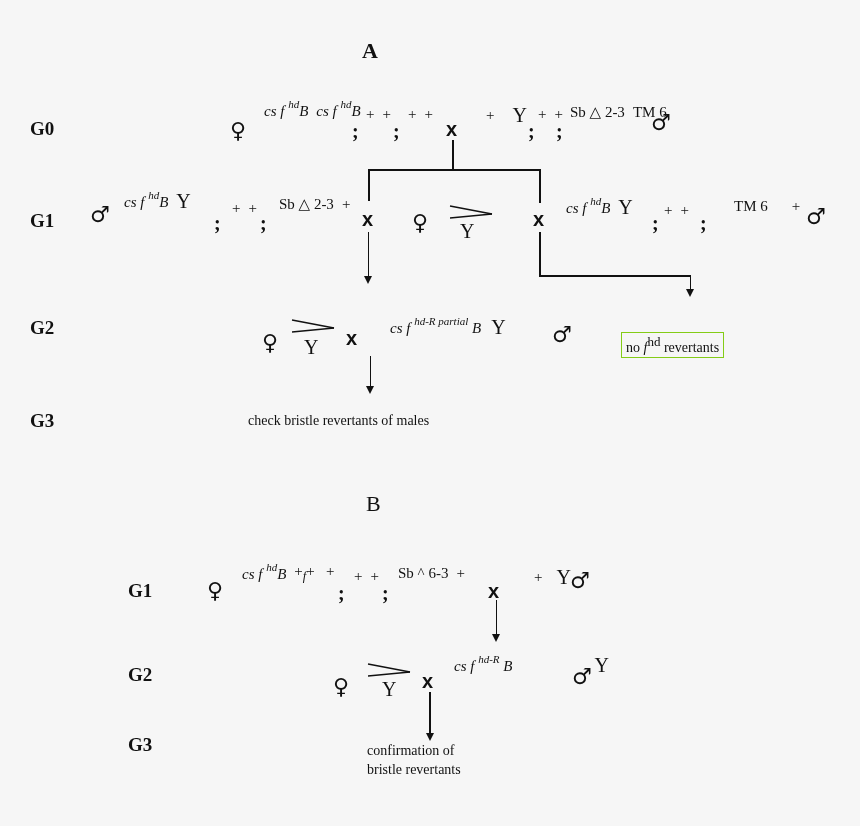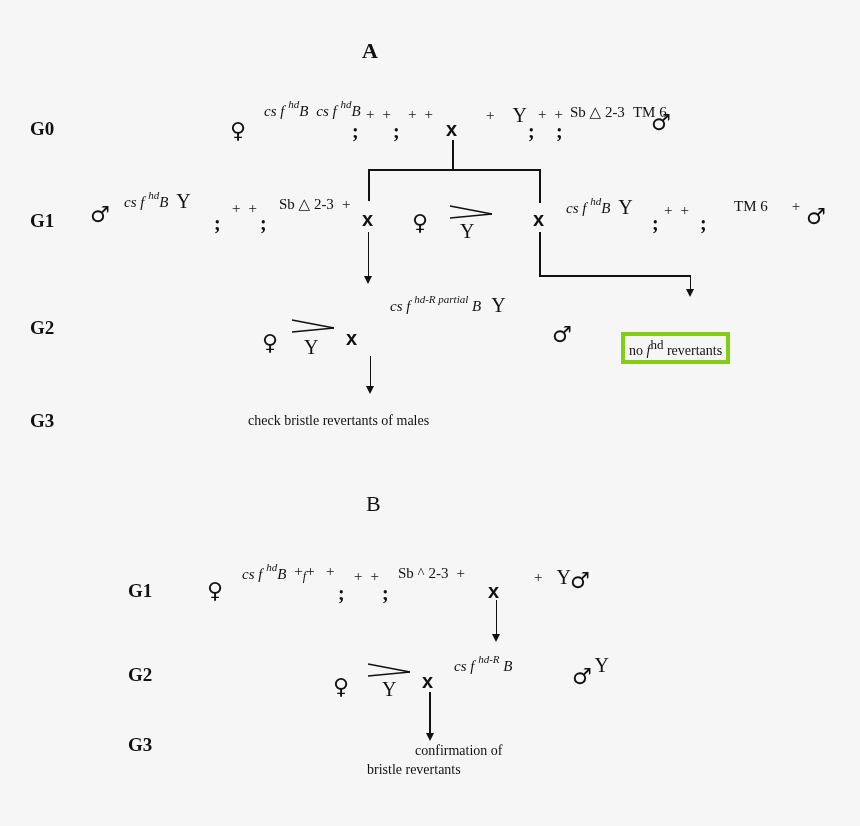--- a/index.html
+++ b/index.html
@@ -14,21 +14,21 @@
   .cross { font-family:"Liberation Sans", sans-serif; font-weight:bold; font-size:20px; }
   .semi { font-size:20px; font-weight:bold; }
   .frac { display:inline-flex; flex-direction:row; align-items:center; position:absolute; }
   .frac .num, .frac .den { padding:0 4px; line-height:1.15; font-size:15px; }
   .frac .bar { align-self:stretch; border-top:1px solid #555; }
   .it { font-style:italic; }
   .sup { font-size:11px; font-style:italic; vertical-align:super; position:relative; top:-2px; }
   .den-lg { font-size:20px !important; }
   .line { position:absolute; background:#111; }
   .arrow-head { position:absolute; width:0; height:0; border-left:4px solid transparent; border-right:4px solid transparent; border-top:8px solid #111; }
-  .box { position:absolute; border:4px solid #84cc16; padding:1px 4px; font-size:14px; white-space:nowrap; }
+  .box { position:absolute; border:1px solid #84cc16; padding:1px 4px; font-size:14px; white-space:nowrap; }
   .balancer { position:absolute; }
   .caption { font-size:14px; }
 </style>
 </head>
 <body>
 
 <div class="abs panel-title" style="left:362px;top:38px;font-weight:bold;">A</div>
 
 <div class="abs gen" style="left:30px;top:118px;">G0</div>
 <div class="abs sym" style="left:230px;top:120px;">♀</div>
@@ -128,21 +128,21 @@
 <div class="arrow-head" style="left:686px;top:289px;"></div>
 
 <div class="abs gen" style="left:30px;top:317px;">G2</div>
 <div class="abs sym" style="left:262px;top:332px;">♀</div>
 <svg class="balancer" style="left:290px;top:318px;" width="46" height="16">
   <line x1="2" y1="2" x2="44" y2="10" stroke="#111" stroke-width="1.5"></line>
   <line x1="2" y1="14" x2="44" y2="10" stroke="#111" stroke-width="1.5"></line>
 </svg>
 <div class="abs" style="left:304px;top:336px;font-size:20px;">Y</div>
 <div class="abs cross" style="left:346px;top:327px;">x</div>
-<div class="frac" style="left:384px;top:294px;">
+<div class="frac" style="left:384px;top:316px;">
   <div class="num it" style="padding:0 6px;"><span>cs f</span> <sup class="sup">hd-R partial</sup> <span>B</span></div>
   <div class="bar"></div>
   <div class="den den-lg">Y</div>
 </div>
 <div class="abs sym" style="left:552px;top:324px;">♂</div>
 <div class="box" style="left:621px;top:332px;">
   <span>no </span><span class="it">f</span><sup style="font-size:13px;">hd</sup><span> revertants</span>
 </div>
 
 <div class="line" style="left:370px;top:356px;width:1px;height:32px;"></div>
@@ -161,21 +161,21 @@
   <div class="den"><span>+</span><sub class="it">f</sub><span>+</span>&nbsp;&nbsp;&nbsp;<span>+</span></div>
 </div>
 <div class="abs semi" style="left:338px;top:582px;">;</div>
 <div class="frac" style="left:350px;top:568px;">
   <div class="num">+</div>
     <div class="bar"></div>
     <div class="den">+</div>
 </div>
 <div class="abs semi" style="left:382px;top:582px;">;</div>
 <div class="frac" style="left:394px;top:565px;">
-  <div class="num">Sb ^ 2-3</div>
+  <div class="num">Sb ^ 6-3</div>
     <div class="bar"></div>
     <div class="den">+</div>
 </div>
 <div class="abs cross" style="left:488px;top:580px;">x</div>
 <div class="frac" style="left:524px;top:566px;">
   <div class="num" style="padding:0 10px;">+</div>
     <div class="bar"></div>
     <div class="den den-lg">Y</div>
 </div>
 <div class="abs sym" style="left:570px;top:570px;">♂</div>
@@ -195,14 +195,14 @@
   <div class="num it" style="padding:0 6px;"><span>cs f</span> <sup class="sup">hd-R</sup>&nbsp;<span>B</span></div>
   <div class="bar"></div>
   <div class="den den-lg">Y</div>
 </div>
 <div class="abs sym" style="left:572px;top:666px;">♂</div>
 
 <div class="line" style="left:429px;top:692px;width:2px;height:42px;"></div>
 <div class="arrow-head" style="left:426px;top:733px;"></div>
 
 <div class="abs gen" style="left:128px;top:734px;">G3</div>
-<div class="abs caption" style="left:367px;top:743px;margin-left:48px;">confirmation of</div>
+<div class="abs caption" style="left:367px;top:743px;">confirmation of</div>
 <div class="abs caption" style="left:367px;top:762px;">bristle revertants</div>
 
 </body></html>

